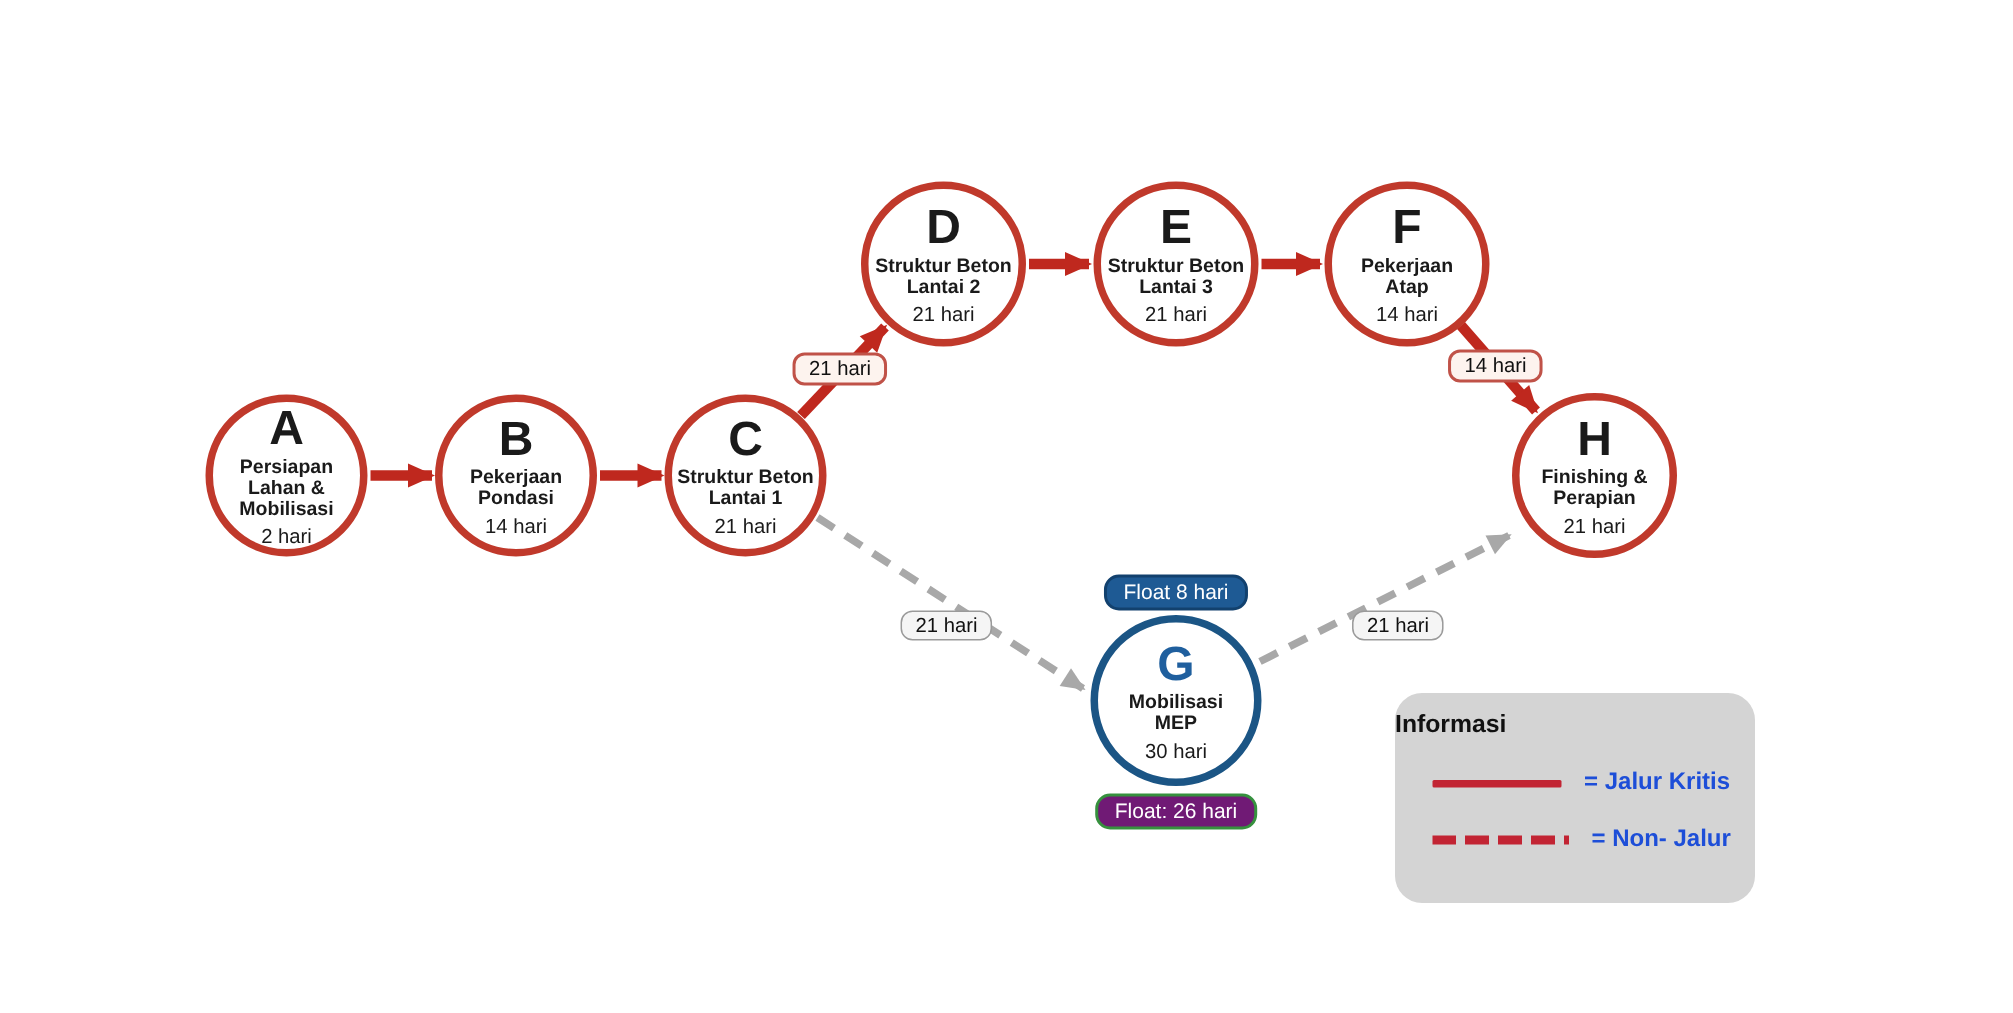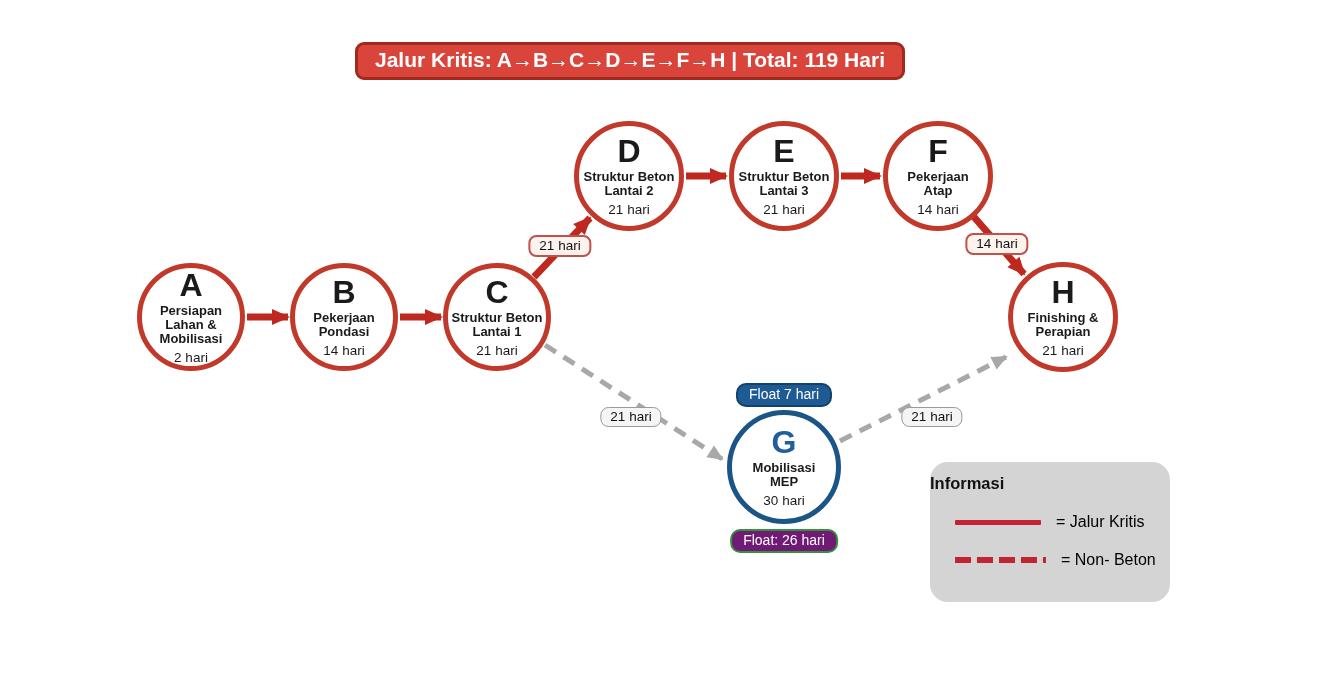--- a/index.html
+++ b/index.html
@@ -98,28 +98,27 @@
   }
   .legend-row {
     display:flex; align-items:center;
     margin:20px 0 0 25px;
   }
   .legend-line { width:86px; height:5px; background:#c22433; border-radius:1px; }
   .legend-line.dashed {
     width:91px; height:6px; border-radius:0;
     background:repeating-linear-gradient(90deg,#c22433 0 16px,transparent 16px 22px);
   }
-  .legend-label { margin-left:15px; font-size:16px; color:#000000; }
+  .legend-label { margin-left:15px; font-size:16px; color:#1d4ed8;font-weight:bold; }
 </style>
 </head>
 <body>
 
 <div class="canvas">
 
-  <div class="banner">Jalur Kritis: A→B→C→D→E→F→H | Total: 119 Hari</div>
 
   <svg class="edges" width="1342" height="675" viewBox="0 0 1342 675">
     <defs>
       <marker id="ah-red" markerUnits="userSpaceOnUse" markerWidth="22" markerHeight="20" refX="17" refY="9" orient="auto">
         <path d="M1,1 L19,9 L1,17 Z" fill="#bf281e"></path>
       </marker>
       <marker id="ah-gray" markerUnits="userSpaceOnUse" markerWidth="20" markerHeight="18" refX="15" refY="8" orient="auto">
         <path d="M1,1 L17,8 L1,15 Z" fill="#a8a8a8"></path>
       </marker>
     </defs>
@@ -190,28 +189,28 @@
     <div class="node-name">Finishing &amp;
 Perapian</div>
     <div class="node-duration">21 hari</div>
   </div>
 
   <div class="elabel critical" style="left:560px; top:246px;">21 hari</div>
   <div class="elabel critical" style="left:997px; top:244px;">14 hari</div>
   <div class="elabel gray" style="left:631px; top:417px;">21 hari</div>
   <div class="elabel gray" style="left:932px; top:417px;">21 hari</div>
 
-  <div class="badge blue" style="left:784px; top:395px;">Float 7 hari</div>
+  <div class="badge blue" style="left:784px; top:395px;">Float 8 hari</div>
   <div class="badge green" style="left:784px; top:541px;">Float: 26 hari</div>
 
   <div class="legend">
     <div class="legend-title">Informasi</div>
     <div class="legend-row">
       <div class="legend-line"></div>
       <div class="legend-label">= Jalur Kritis</div>
     </div>
     <div class="legend-row">
       <div class="legend-line dashed"></div>
-      <div class="legend-label">= Non- Beton</div>
+      <div class="legend-label">= Non- Jalur</div>
     </div>
   </div>
 
 </div>
 
 </body></html>

